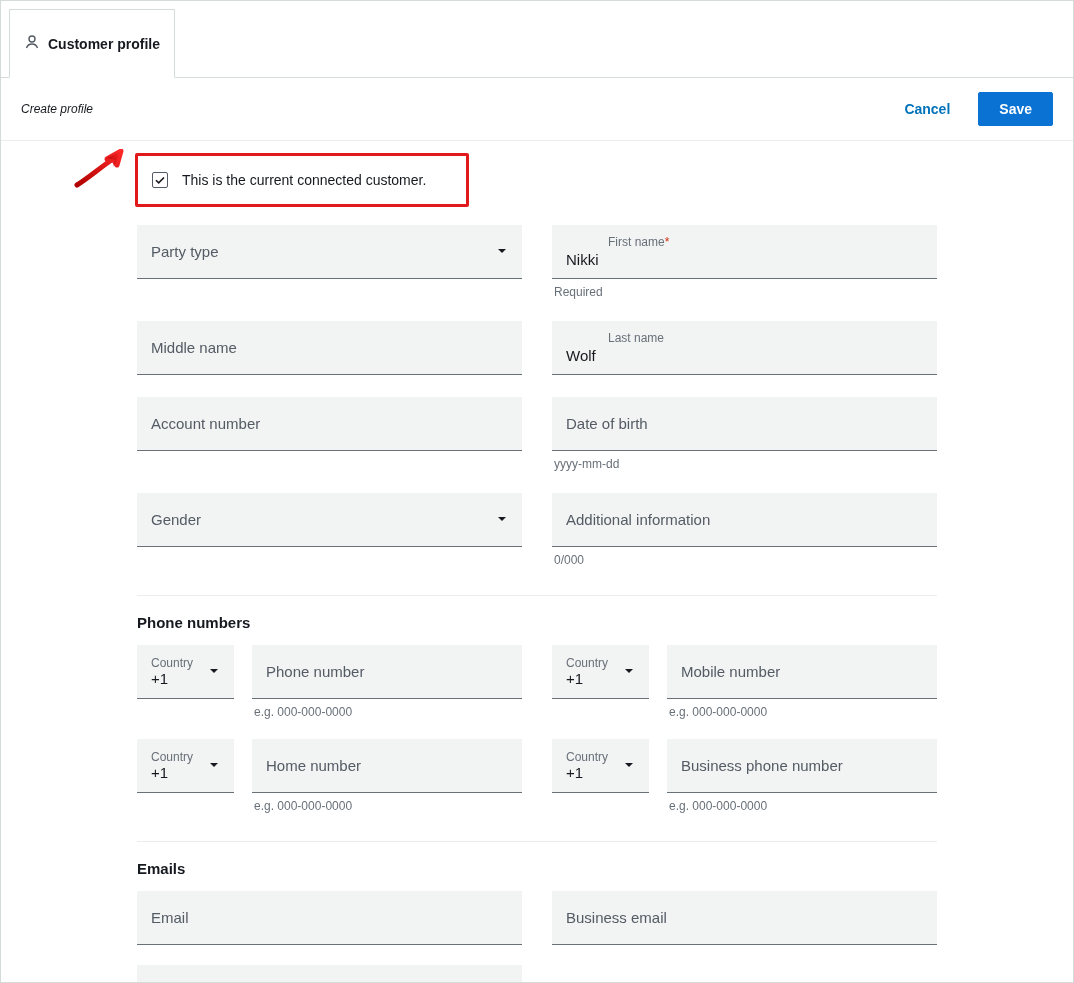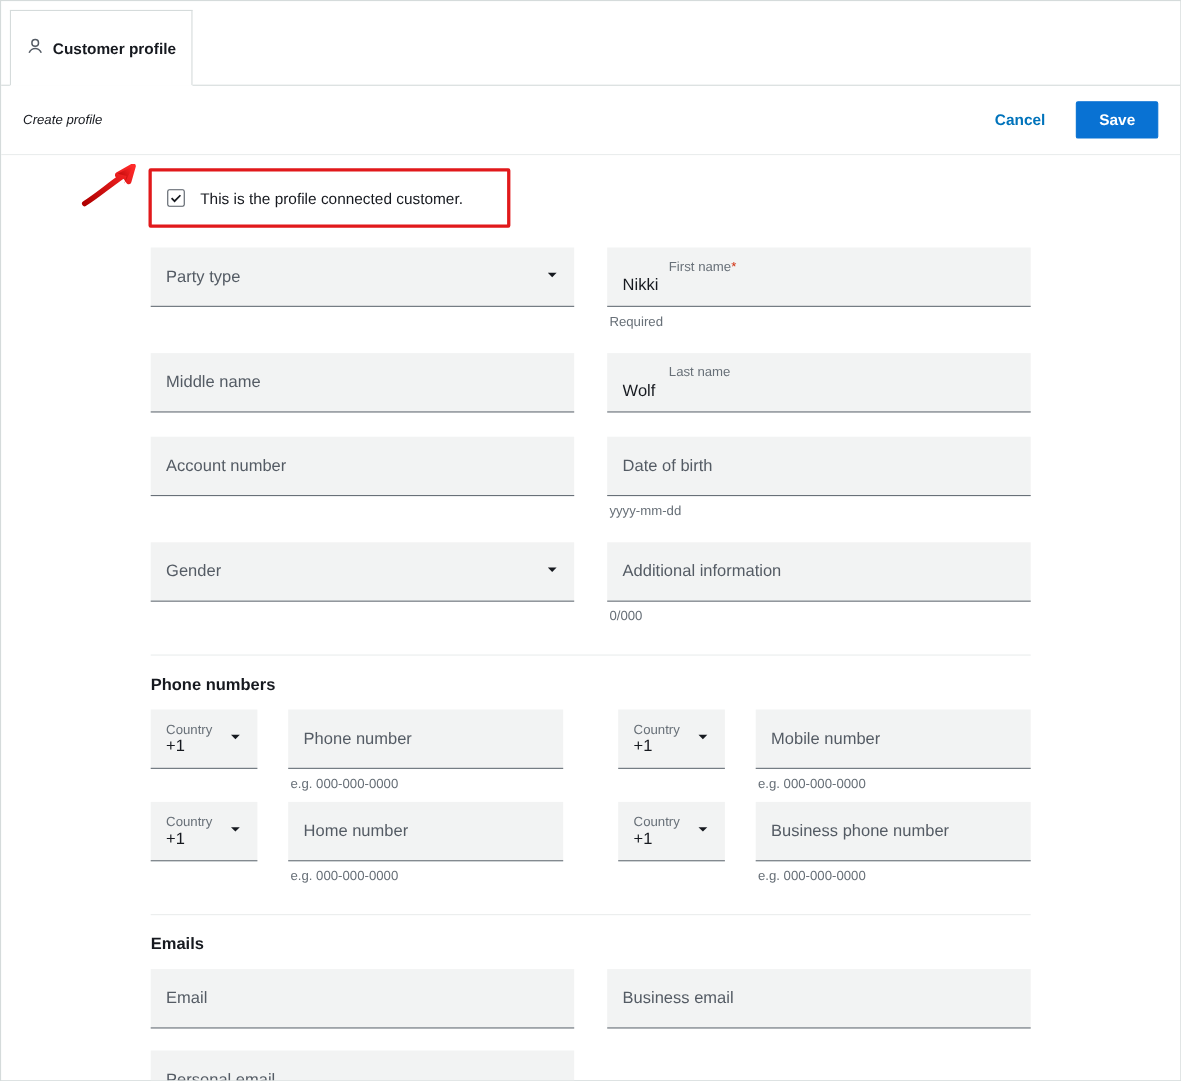--- a/index.html
+++ b/index.html
@@ -131,21 +131,20 @@
     }
     .section-title {
       font-size: 15px; font-weight: 700; margin-bottom: 14px;
     }
     .phone-grid {
       display: grid;
       grid-template-columns: 115px 1fr 30px 115px 1fr;
       column-gap: 0;
       row-gap: 20px;
       align-items: start;
-      gap: 10px;
     }
     .phone-grid .gap { width: 30px; }
     .country-select {
       background: #f2f3f3;
       border-bottom: 1px solid #687078;
       min-height: 54px;
       padding: 6px 10px 6px 14px;
       display: flex; flex-direction: column;
       justify-content: center;
       margin-right: 18px;
@@ -207,21 +206,21 @@
 <div class="form-area">
   <div class="inner">
 
     
     <div class="callout-box">
       <div class="chk">
         <svg viewBox="0 0 12 12">
           <path d="M2 6.2 L4.7 8.9 L10 3.5" fill="none" stroke="#16191f" stroke-width="1.6"></path>
         </svg>
       </div>
-      <span style="font-size:14px;">This is the profile connected customer.</span>
+      <span style="font-size:14px;">This is the current connected customer.</span>
     </div>
 
     
     <div class="grid">
 
       <div class="field">
         <div class="input-shell select">
           <span class="placeholder-text">Party type</span>
           <span class="caret">
             <svg width="12" height="12" viewBox="0 0 12 12">

